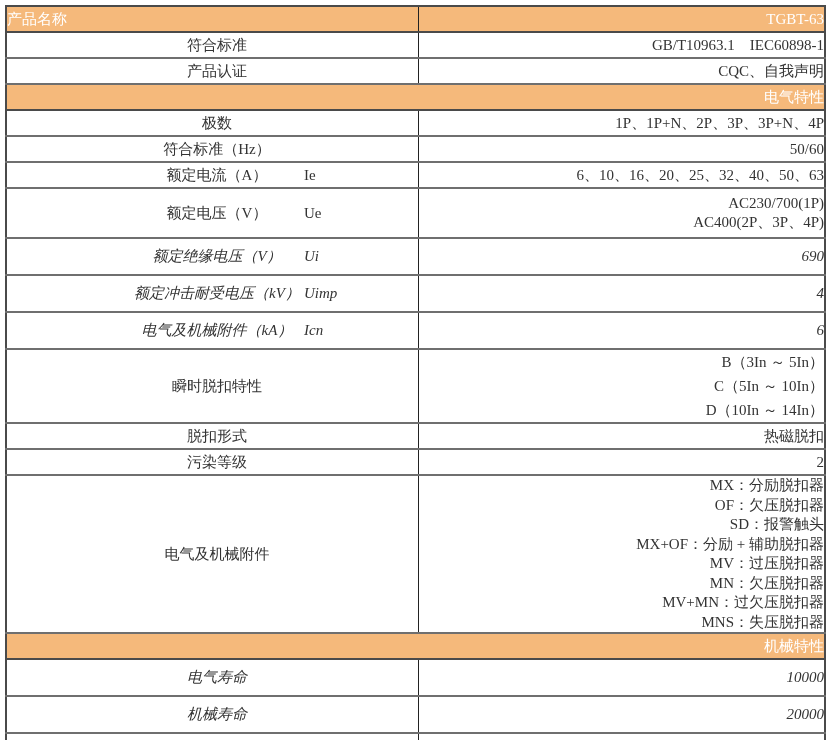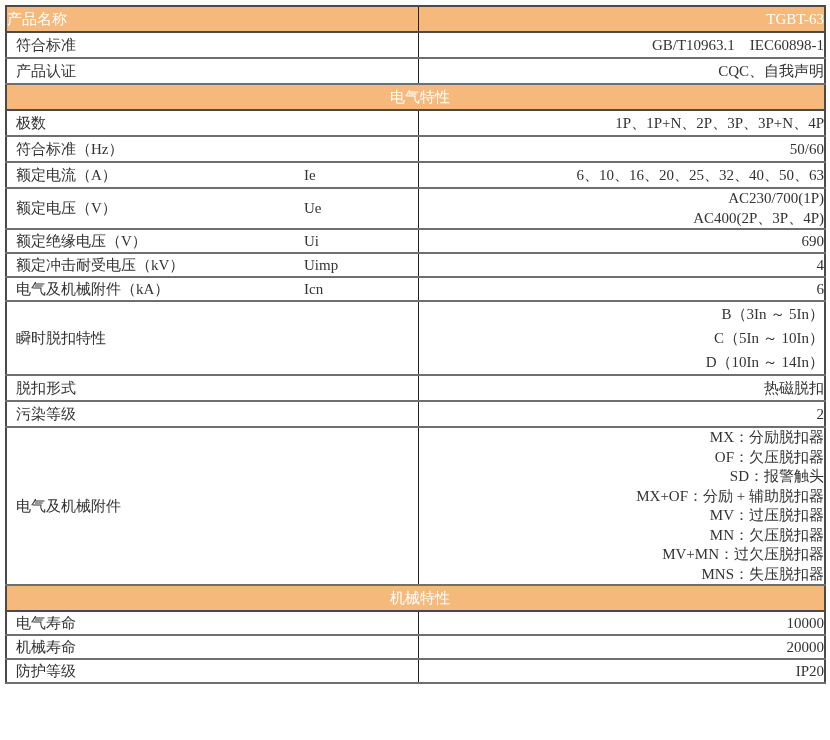--- a/index.html
+++ b/index.html
@@ -22,46 +22,46 @@
     border-bottom:2px solid #6f6f6f;
     padding:0;
     vertical-align:middle;
     overflow:hidden;
   }
   td.cell-left{
     width:411px;
     border-right:1px solid #222222;
     position:relative;
     padding-left:9px;
-    text-align:left;
+    text-align:center;
   }
   td.cell-right{
     text-align:right;
   }
   .sym{
     position:absolute;
     left:297px;top:0;bottom:0;
     display:flex;align-items:center;
   }
   tr.row-orange td{
     background:#f5b97b;
     color:#ffffff;
     border-top:2px solid #4a4a4a;
     border-bottom:2px solid #4a4a4a;
   }
   tr.row-orange td.cell-left{ text-align:left; padding-left:0; }
   tr.row-section td{
     background:#f5b97b;
     color:#ffffff;
-    text-align:center;
+    text-align:right;
     padding-left:9px;
     border-top:2px solid #4a4a4a;
     border-bottom:2px solid #4a4a4a;
   }
-  .h26{height:26px;} .h24{height:24px;} .h42{height:41px;}
+  .h26{height:26px;} .h24{height:37px;font-style:italic;} .h42{height:50px;}
   .h74{height:74px;} .h158{height:158px;}
   .lines div{line-height:19.5px;}
   .lines.wide div{line-height:24px;}
   .pre{white-space:pre;}
 </style>
 </head>
 <body>
 
 <table class="spec-table">
 

